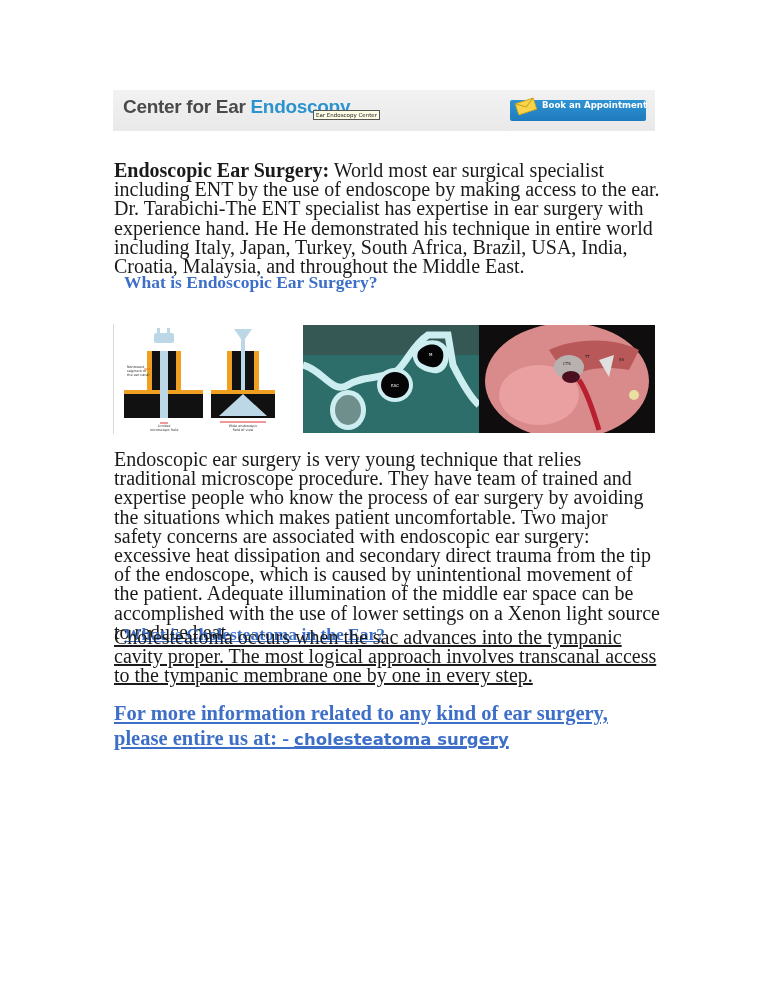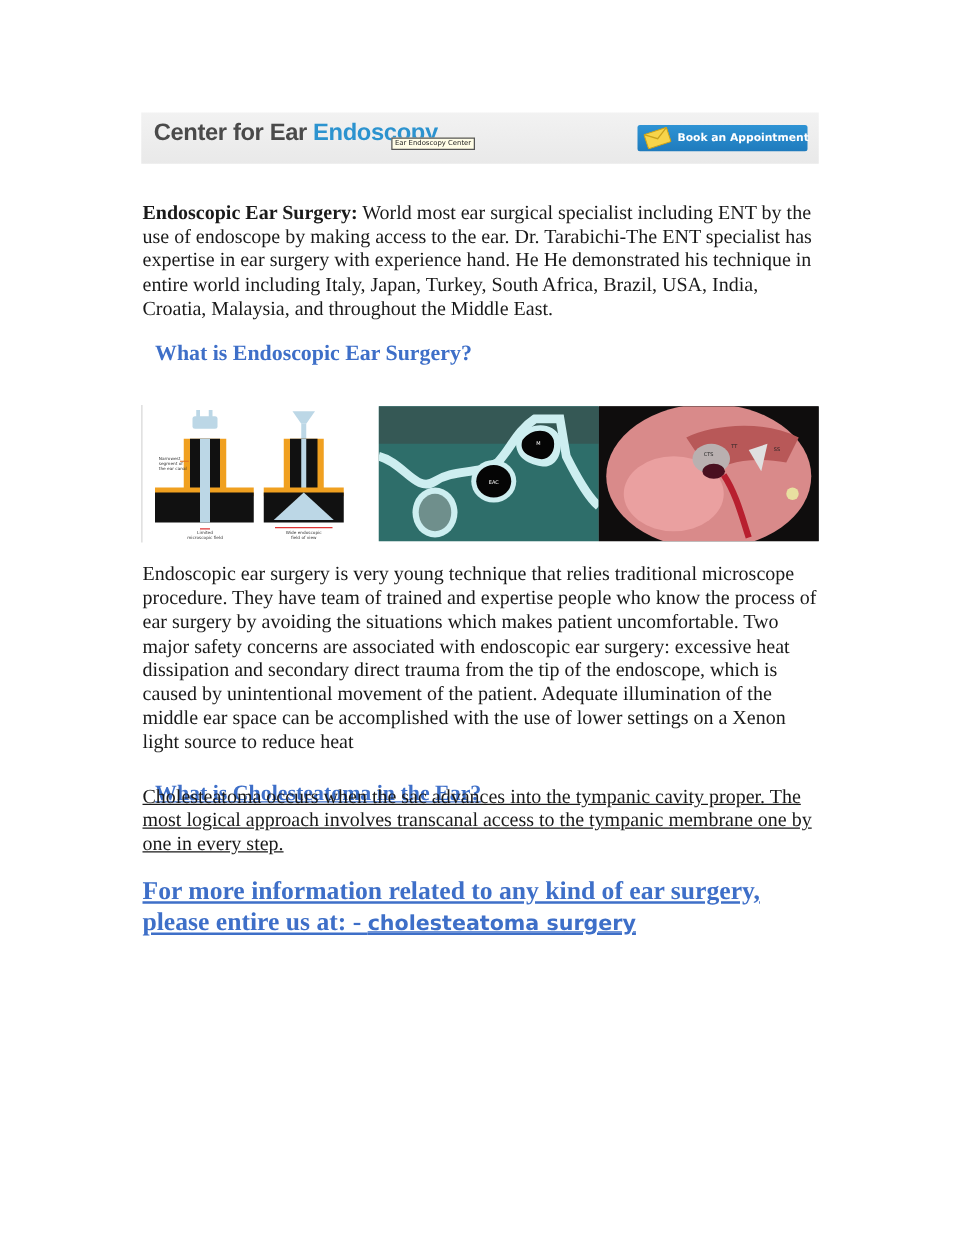--- a/index.html
+++ b/index.html
@@ -9,27 +9,27 @@
     .banner { position: absolute; left: 113px; top: 90px; width: 542px; height: 41px;
               background: linear-gradient(#f2f2f2, #e9e9e9); }
     .logo { position: absolute; left: 10px; top: 6px; font-family: Liberation Sans, sans-serif;
             font-size: 19px; font-weight: bold; color: #4a4a4a; letter-spacing: -0.3px; white-space: nowrap; }
     .logo .accent { color: #2c93cf; }
     .logo-tooltip { position: absolute; left: 200px; top: 20px; font-family: "DejaVu Sans", sans-serif;
                     font-size: 5.5px; background: #fffde6; border: 1px solid #555; color: #222;
                     padding: 0 2px; line-height: 8px; white-space: nowrap; }
     .book-btn { position: absolute; left: 397px; top: 10px; width: 136px; height: 21px;
                 background: linear-gradient(#2e93d4, #1f7bbd); border-radius: 2px;
-                display: flex; align-items: center; cursor: pointer; }
+                display: flex; cursor: pointer; }
     .env { width: 20px; height: 13px; margin-left: 6px; position: relative; transform: rotate(-18deg); }
     .env svg { display: block; }
     .book-btn span.lbl { color: #fff; font-family: "DejaVu Sans", sans-serif; font-weight: bold;
                          font-size: 8.6px; margin-left: 6px; white-space: nowrap; }
 
-    .para { position: absolute; left: 114px; width: 546px; font-size: 16px; line-height: 19.2px; margin: 0; }
+    .para { position: absolute; left: 114px; width: 546px; font-size: 20px; line-height: 19.2px; margin: 0; }
     .para b { font-weight: bold; }
     .h2 { position: absolute; left: 124px; margin: 0; font-size: 17.5px; font-weight: bold; color: #3e6fc8; white-space: nowrap; }
     .h2.underline { text-decoration: underline; }
 
     .images { position: absolute; left: 113px; top: 324px; width: 542px; height: 110px; }
     .diagram { position: absolute; left: 0; top: 0; width: 185px; height: 110px; background: #fff;
                border-left: 1px solid #d8d8d8; }
     .ct { position: absolute; left: 190px; top: 1px; width: 176px; height: 108px; background: #2d6b67; overflow: hidden; }
     .endo { position: absolute; left: 366px; top: 1px; width: 176px; height: 108px; background: #0f0d0d; overflow: hidden; }
 

